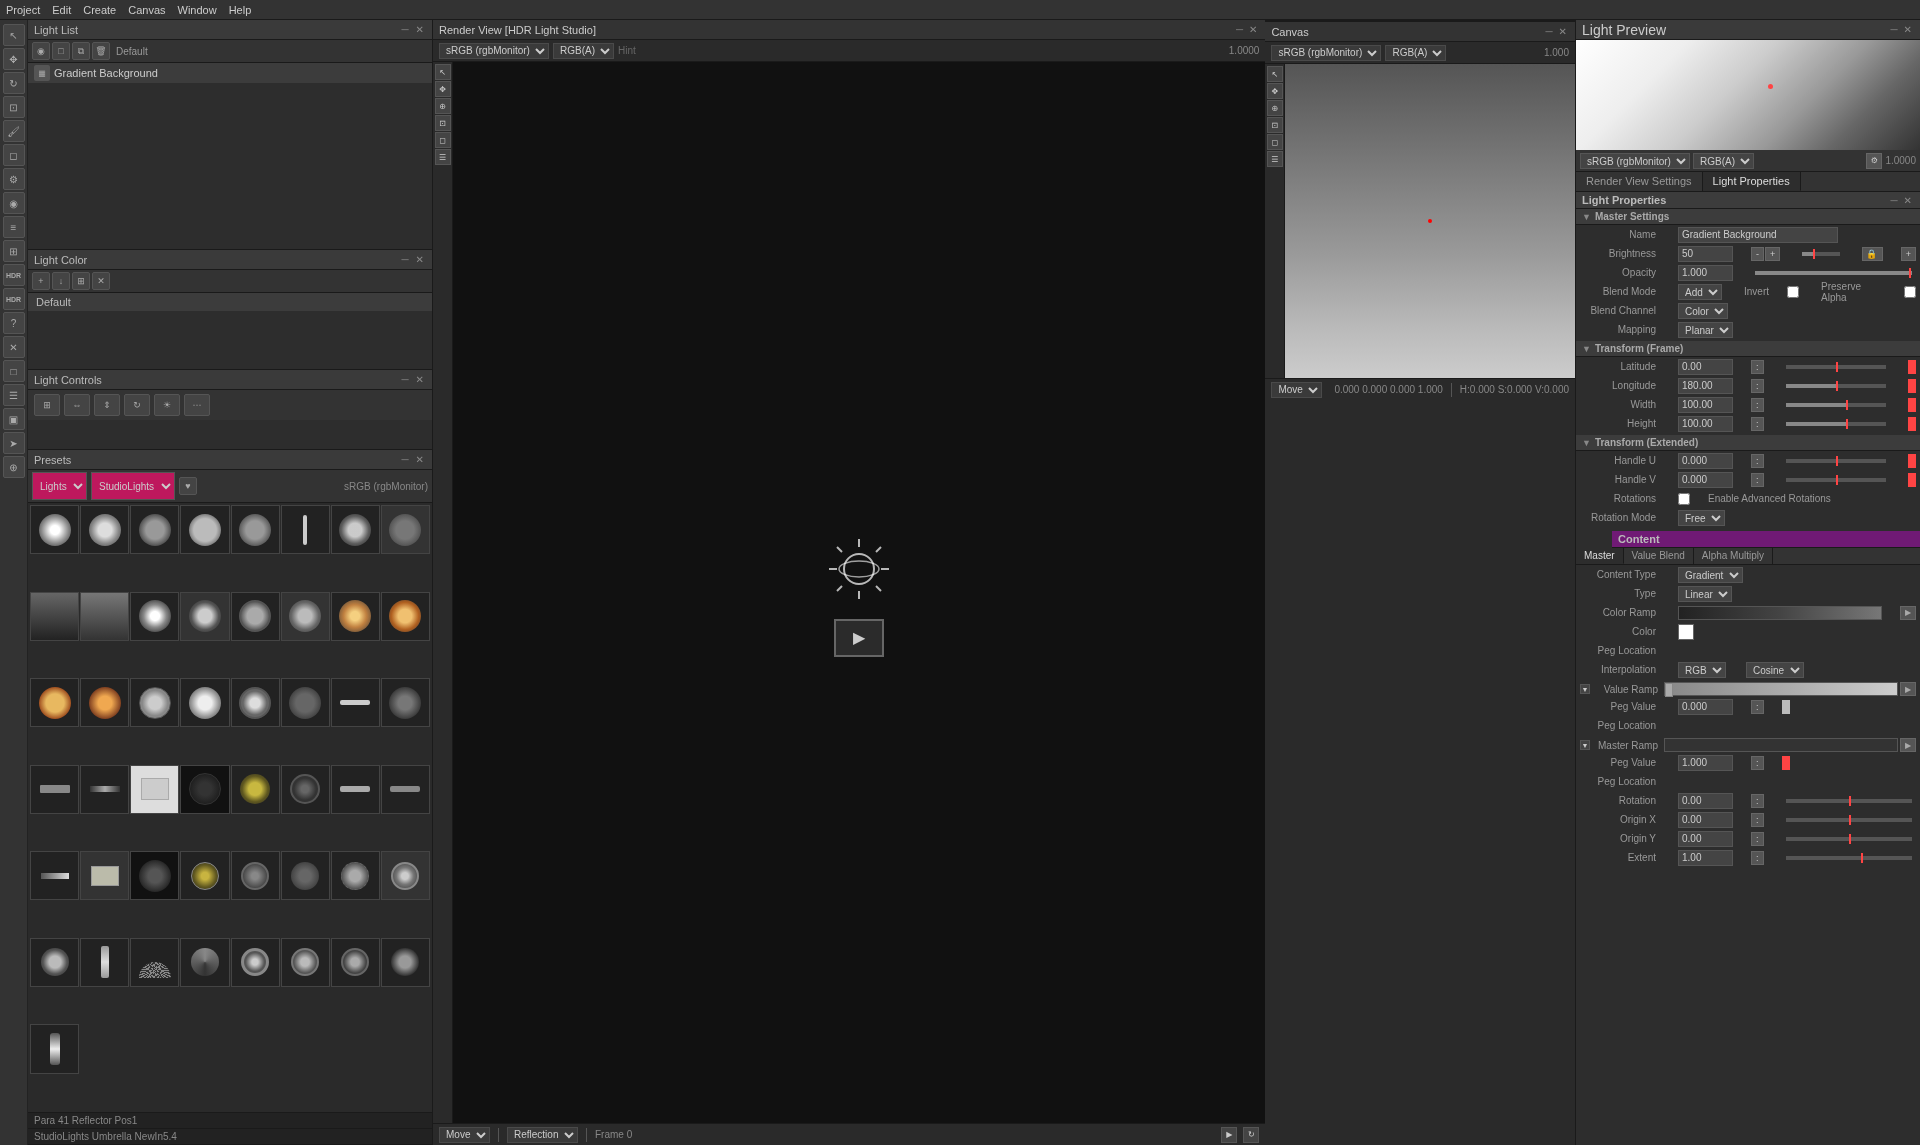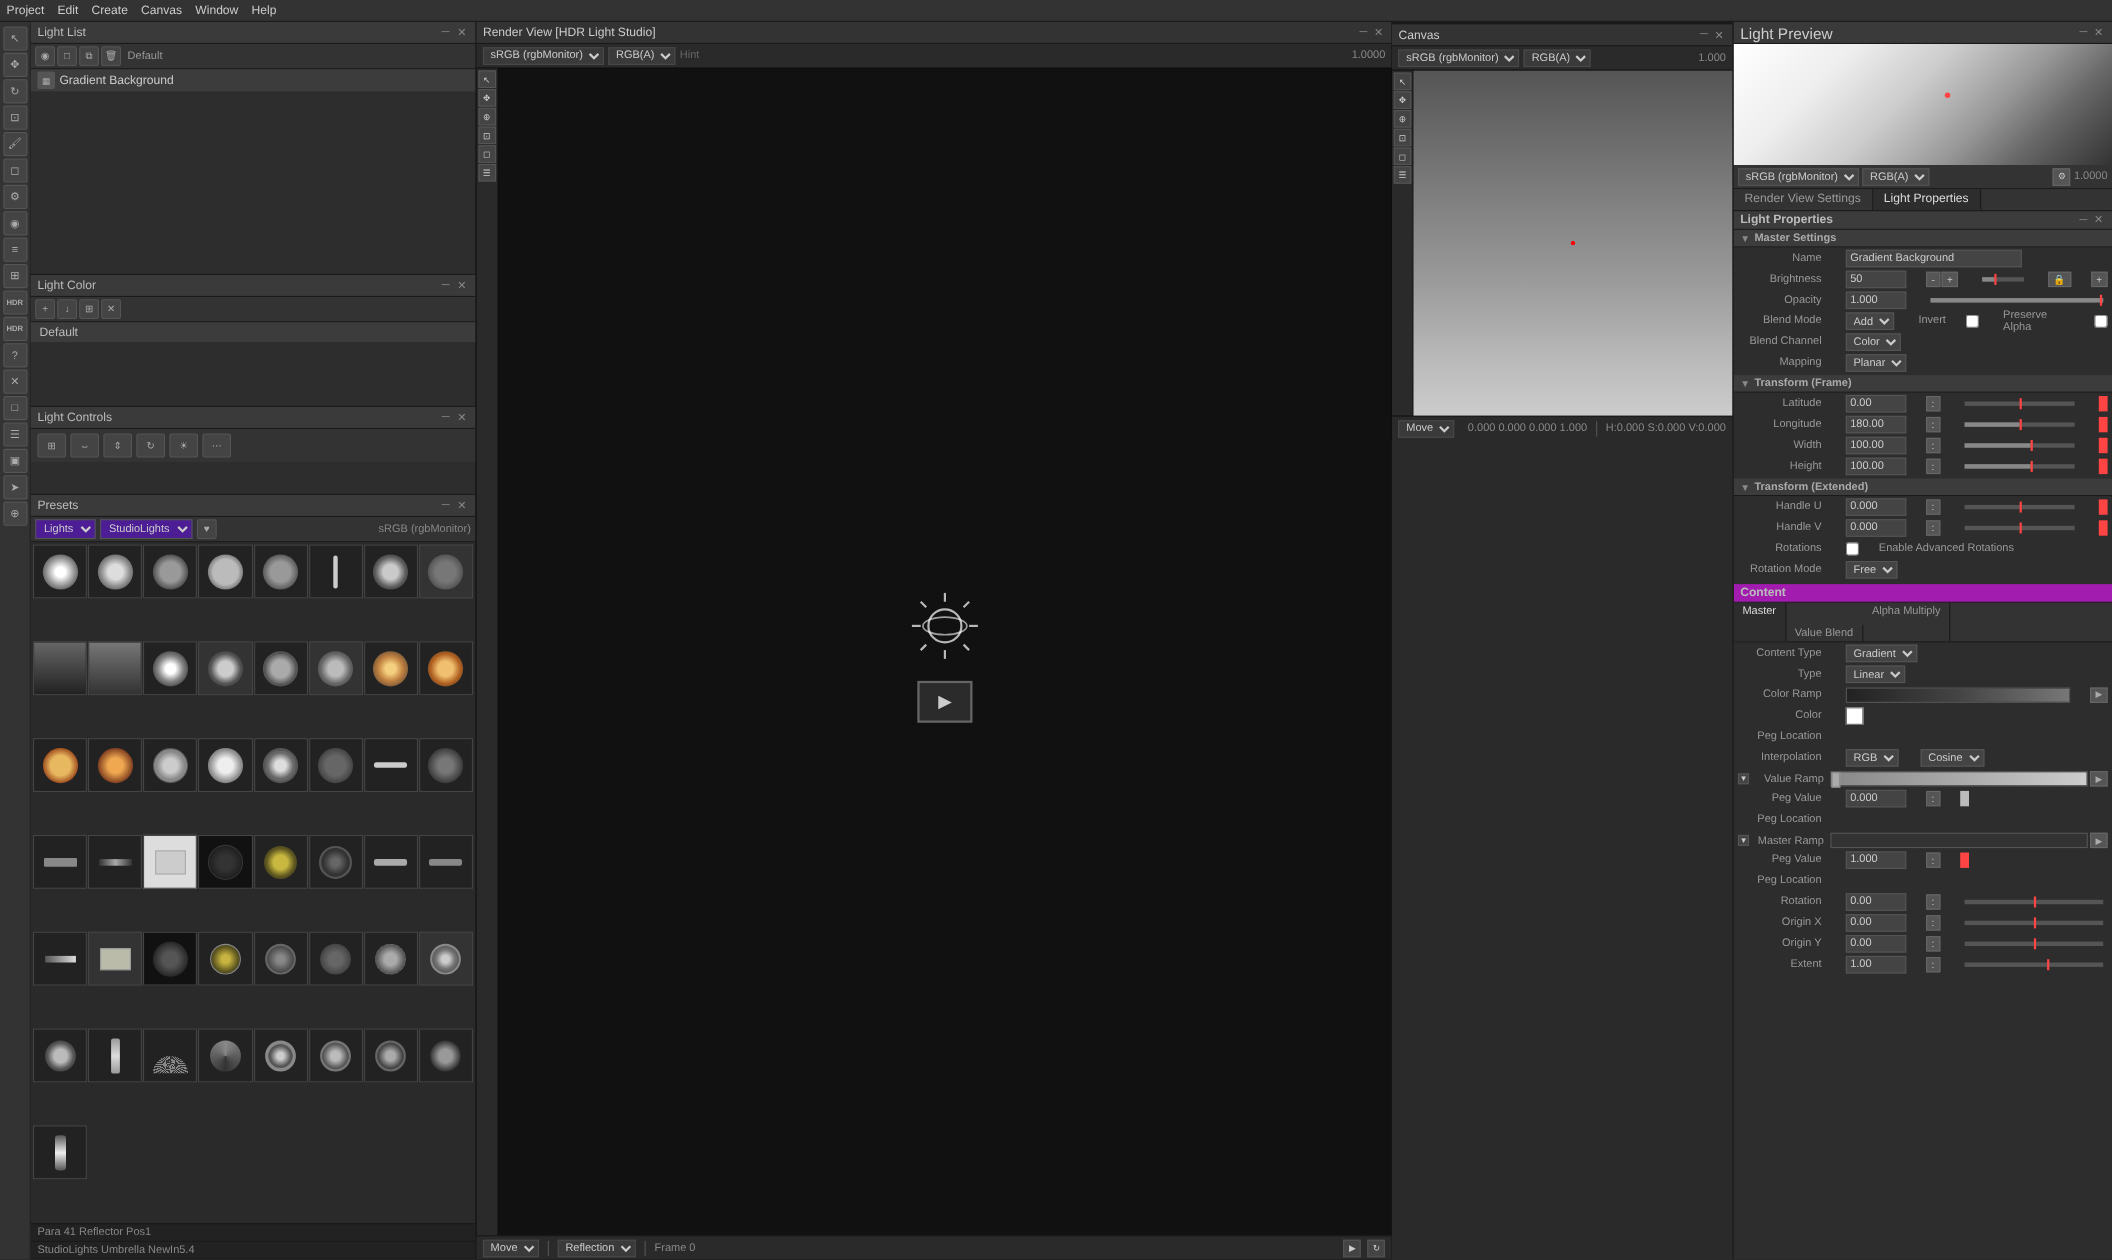--- a/index.html
+++ b/index.html
@@ -193,26 +193,26 @@
     .presets-filter-bar {
       display: flex;
       align-items: center;
       padding: 2px 4px;
       gap: 4px;
       background: #333;
       border-bottom: 1px solid #1a1a1a;
     }
 
     .presets-filter-select {
-      background: #4c1d95;
+      background: #be185d;
       border: 1px solid #555;
       color: #ccc;
       font-size: 10px;
       padding: 1px 3px;
-      height: 18px;
+      height: 28px;
     }
 
     .presets-grid {
       display: grid;
       grid-template-columns: repeat(8, 1fr);
       gap: 1px;
       padding: 2px;
       overflow-y: auto;
       flex: 1;
       background: #2a2a2a;
@@ -996,29 +996,29 @@
         <span style="color:#999;font-size:10px;">Enable Advanced Rotations</span>
       </div>
 
       <div class="prop-row">
         <span class="prop-label">Rotation Mode</span>
         <select class="prop-select">
           <option>Free</option>
         </select>
       </div>
 
-      <div style="background:#a21caf;padding:2px 6px;color:#bbb;font-size:11px;font-weight:bold;border-bottom:1px solid #1a1a1a;margin-top:4px;">
+      <div style="background:#701a75;padding:2px 6px;color:#bbb;font-size:11px;font-weight:bold;border-bottom:1px solid #1a1a1a;margin-top:4px;margin-left:36px;">
         <span>Content</span>
       </div>
 
       <div style="display:flex;background:#333;border-bottom:1px solid #1a1a1a;">
         <div style="padding:2px 8px;color:#ddd;font-size:10px;cursor:pointer;background:#2d2d2d;border-bottom:1px solid #2d2d2d;border-right:1px solid #1a1a1a;">
           <span>Master</span>
         </div>
-        <div style="padding:2px 8px;color:#999;font-size:10px;cursor:pointer;border-right:1px solid #1a1a1a;margin-top:20px;">
+        <div style="padding:2px 8px;color:#999;font-size:10px;cursor:pointer;border-right:1px solid #1a1a1a;">
           <span>Value Blend</span>
         </div>
         <div style="padding:2px 8px;color:#999;font-size:10px;cursor:pointer;border-right:1px solid #1a1a1a;">
           <span>Alpha Multiply</span>
         </div>
       </div>
 
       <div class="prop-row">
         <span class="prop-label">Content Type</span>
         <select class="prop-select">

